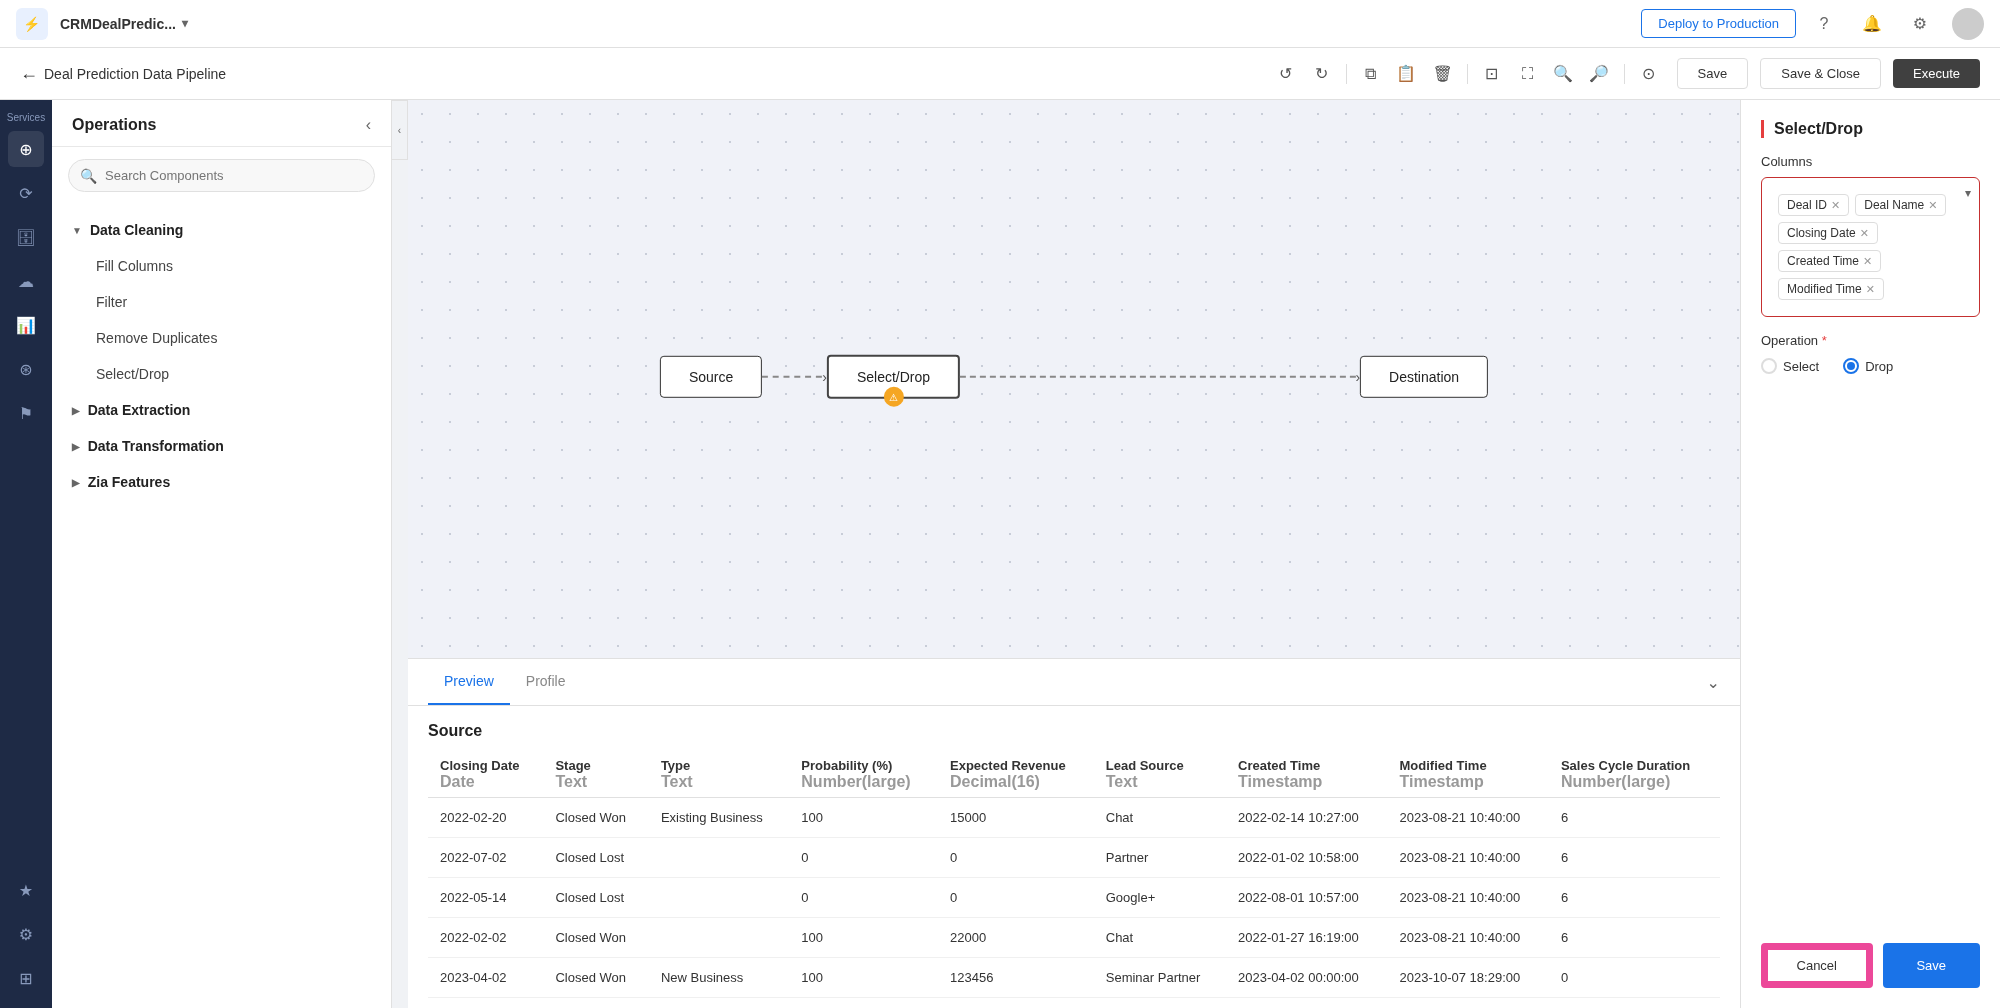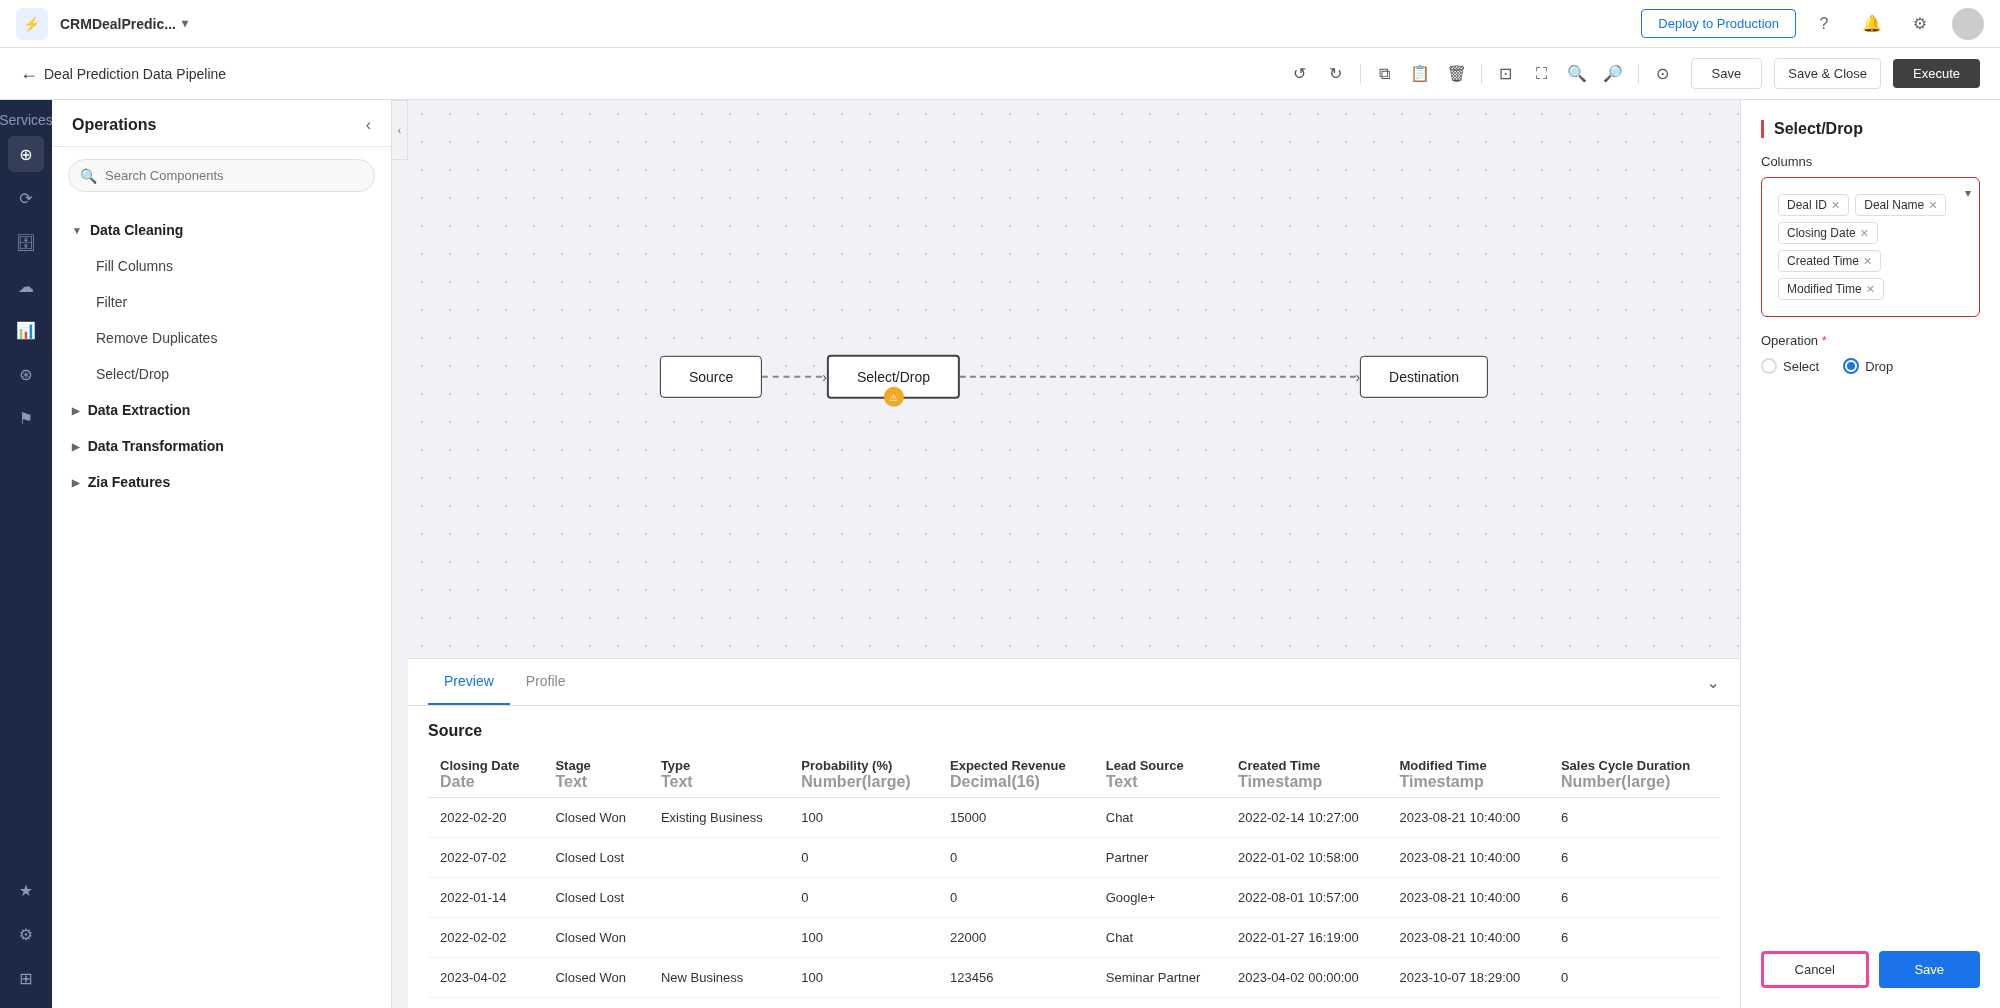--- a/index.html
+++ b/index.html
@@ -74,21 +74,21 @@
       color: #333;
       padding: 7px 20px;
       border-radius: 4px;
       font-size: 13px;
       cursor: pointer;
     }
     .save-close-btn {
       border: 1px solid #ddd;
       background: #fff;
       color: #333;
-      padding: 7px 13px;
+      padding: 7px 20px;
       border-radius: 4px;
       font-size: 13px;
       cursor: pointer;
     }
     .execute-btn {
       background: #404040;
       color: #fff;
       border: none;
       padding: 7px 20px;
       border-radius: 4px;
@@ -114,21 +114,21 @@
       padding: 12px 0;
       gap: 8px;
       flex-shrink: 0;
     }
     .sidebar-icon {
       width: 36px; height: 36px;
       display: flex; align-items: center; justify-content: center;
       border-radius: 6px; cursor: pointer; color: #8899bb; font-size: 16px;
     }
     .sidebar-icon:hover, .sidebar-icon.active { background: rgba(255,255,255,0.1); color: #fff; }
-    .sidebar-label { font-size: 14px; color: #8899bb; }
+    .sidebar-label { font-size: 10px; color: #8899bb; }
     .sidebar-spacer { flex: 1; }
 
     
     .operations-panel {
       width: 340px;
       background: #fff;
       border-right: 1px solid #e0e0e0;
       display: flex;
       flex-direction: column;
       flex-shrink: 0;
@@ -330,21 +330,21 @@
     .radio-circle.checked { border-color: #1a73e8; }
     .radio-circle.checked::after {
       content: '';
       width: 8px; height: 8px;
       background: #1a73e8; border-radius: 50%;
     }
     .right-panel-actions {
       display: flex; gap: 10px; margin-top: auto; padding-top: 20px;
     }
     .cancel-btn {
-      flex: 1; padding: 8px; border: 3px solid #ec4899;
+      flex: 1; padding: 8px; border: 7px solid #ec4899;
       background: #fff; color: #333; border-radius: 4px;
       font-size: 13px; cursor: pointer;
     }
     .right-save-btn {
       flex: 1; padding: 8px; border: none;
       background: #1a73e8; color: #fff; border-radius: 4px;
       font-size: 13px; cursor: pointer;
     }
   </style>
 </head>
@@ -541,21 +541,21 @@
       <td>Closed Lost</td>
       <td></td>
       <td>0</td>
       <td>0</td>
       <td>Partner</td>
       <td>2022-01-02 10:58:00</td>
       <td>2023-08-21 10:40:00</td>
       <td>6</td>
     </tr>
               <tr>
-      <td>2022-01-14</td>
+      <td>2022-05-14</td>
       <td>Closed Lost</td>
       <td></td>
       <td>0</td>
       <td>0</td>
       <td>Google+</td>
       <td>2022-08-01 10:57:00</td>
       <td>2023-08-21 10:40:00</td>
       <td>6</td>
     </tr>
               <tr>

